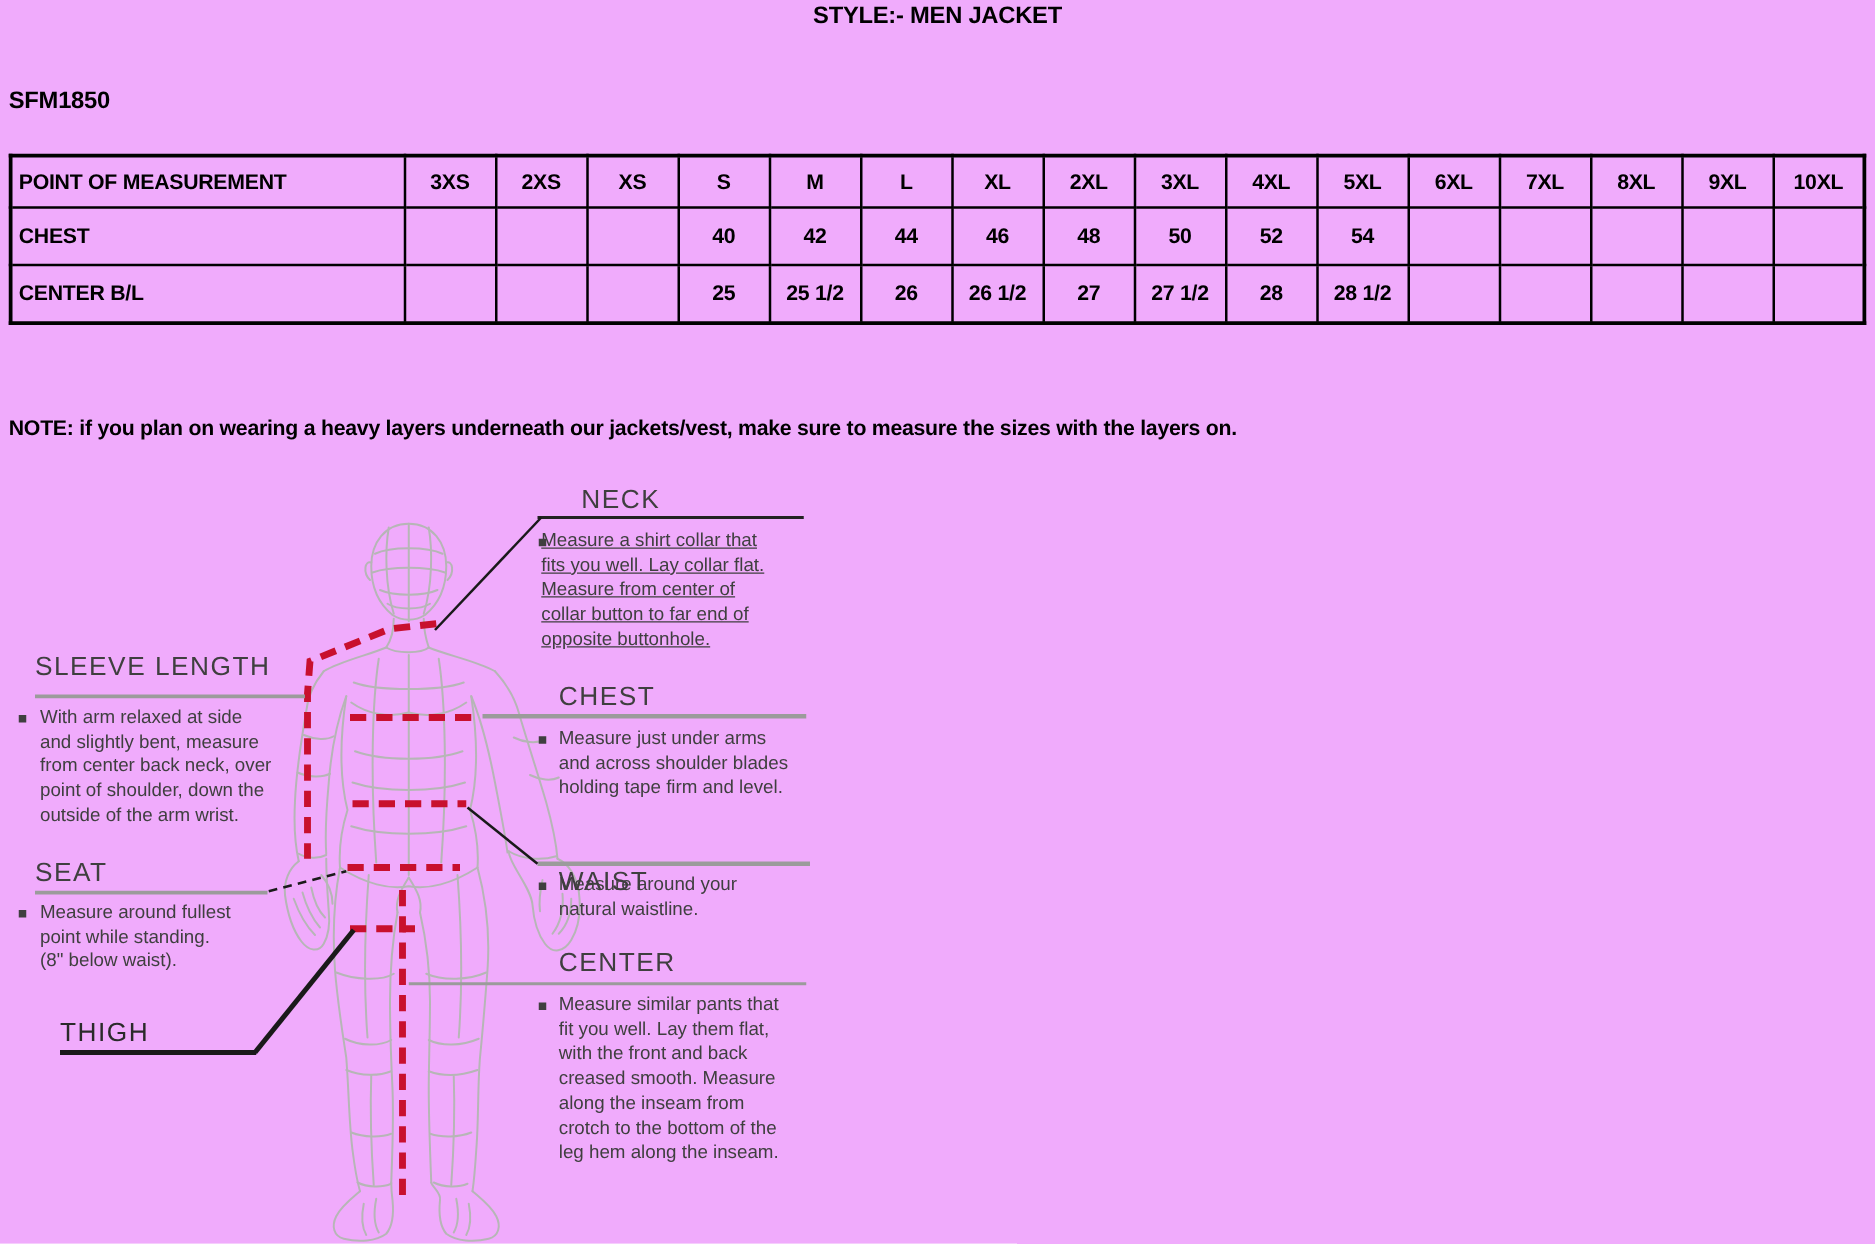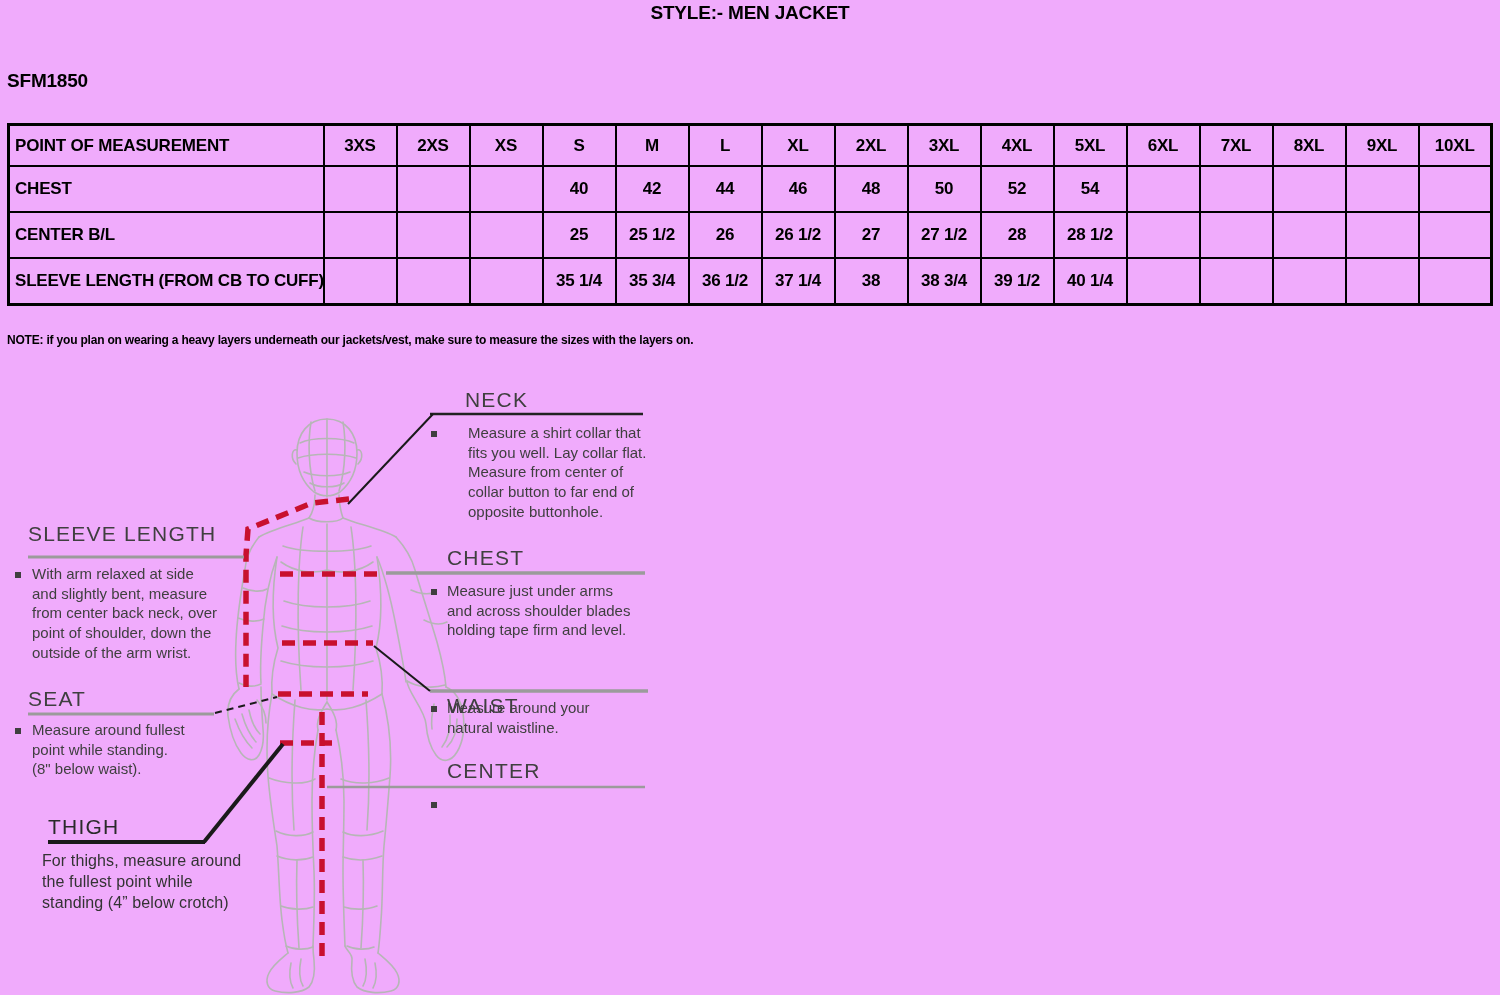--- a/index.html
+++ b/index.html
@@ -2,21 +2,21 @@
 <html style="--measure-red: #c8102e; --figure-gray: #b6b6b6; --line-gray: #9b9b9b; --text-dark: #3f3f3f;"><head>
 <meta charset="utf-8">
 <style>
   html,body{margin:0;padding:0;background:#fff;}
   .page{position:relative;width:1500px;height:995px;background:#f0abfc;overflow:hidden;
         font-family:"Liberation Sans",sans-serif;color:#000;}
 
   .doc-title{position:absolute;top:2px;left:0;right:0;text-align:center;
              font-size:19px;font-weight:bold;letter-spacing:-0.2px;}
   .style-code{position:absolute;top:70px;left:7px;font-size:19px;font-weight:bold;letter-spacing:-0.2px;}
-  .note-line{position:absolute;top:333px;left:7px;font-size:12px;font-weight:bold;letter-spacing:-0.2px;}
+  .note-line{position:absolute;top:333px;left:7px;font-size:17px;font-weight:bold;letter-spacing:-0.2px;}
 
   table.size-table{position:absolute;top:123px;left:7px;width:1486px;
                    border-collapse:collapse;table-layout:fixed;
                    border:3px solid #000;}
   .size-table th,.size-table td{border:2px solid #000;font-size:17px;font-weight:bold;
                    text-align:center;vertical-align:middle;padding:0;height:44px;
                    letter-spacing:-0.2px;overflow:hidden;white-space:nowrap;}
   .size-table thead th{height:39px;text-align:center;}
   .size-table .rowlabel{text-align:left;padding-left:5px;}
 
@@ -94,39 +94,20 @@
           <td>27</td>
           <td>27 1/2</td>
           <td>28</td>
           <td>28 1/2</td>
           <td></td>
           <td></td>
           <td></td>
           <td></td>
           <td></td>
         </tr>
-        <tr>
-          <td class="rowlabel">SLEEVE LENGTH (FROM CB TO CUFF)</td>
-          <td></td>
-          <td></td>
-          <td></td>
-          <td>35 1/4</td>
-          <td>35 3/4</td>
-          <td>36 1/2</td>
-          <td>37 1/4</td>
-          <td>38</td>
-          <td>38 3/4</td>
-          <td>39 1/2</td>
-          <td>40 1/4</td>
-          <td></td>
-          <td></td>
-          <td></td>
-          <td></td>
-          <td></td>
-        </tr>
       </tbody>
   </table>
 
   <div class="note-line">NOTE: if you plan on wearing a heavy layers underneath our jackets/vest, make sure to measure the sizes with the layers on.</div>
 
   <svg class="diagram-svg" viewBox="0 0 1500 995" xmlns="http://www.w3.org/2000/svg">
 
     <g fill="none" stroke="var(--figure-gray)" stroke-width="1.6" stroke-linecap="round" stroke-linejoin="round">
 
       <path d="M327,419 C346,419 357,434 357,453 C357,469 351,483 340,492 C332,497 322,497 314,492 C303,483 297,469 297,453 C297,434 308,419 327,419 Z"></path>
@@ -228,52 +209,56 @@
       <path d="M28,557 L244,557" stroke="var(--line-gray)" stroke-width="3"></path>
       <path d="M28,714 L214,714" stroke="var(--line-gray)" stroke-width="3"></path>
       <path d="M215,713 L277,697" stroke="#1a1a1a" stroke-width="2" stroke-dasharray="7 5"></path>
       <path d="M48,842 L205,842" stroke="#1a1a1a" stroke-width="4"></path>
       <path d="M204,842 L283,744" stroke="#1a1a1a" stroke-width="4"></path>
     </g>
   </svg>
 
   <div class="dg-heading" style="left:444px;top:388px;margin-left:21px;">NECK</div>
   <span class="bullet" style="left:431px;top:431px;"></span>
-  <div class="dg-desc" style="left:468px;top:423px;width:210px;">Measure a shirt collar that
+  <div class="dg-desc" style="left:433px;top:423px;width:210px;text-decoration:underline;">Measure a shirt collar that
 fits you well. Lay collar flat.
 Measure from center of
 collar button to far end of
 opposite buttonhole.</div>
 
   <div class="dg-heading" style="left:447px;top:546px;">CHEST</div>
   <span class="bullet" style="left:431px;top:589px;"></span>
   <div class="dg-desc" style="left:447px;top:581px;width:210px;">Measure just under arms
 and across shoulder blades
 holding tape firm and level.</div>
 
   <div class="dg-heading" style="left:447px;top:694px;">WAIST</div>
   <span class="bullet" style="left:431px;top:706px;"></span>
   <div class="dg-desc" style="left:447px;top:698px;width:210px;">Measure around your
 natural waistline.</div>
 
   <div class="dg-heading" style="left:447px;top:759px;">CENTER</div>
   <span class="bullet" style="left:431px;top:802px;"></span>
+  <div class="dg-desc" style="left:447px;top:794px;width:210px;">Measure similar pants that
+fit you well. Lay them flat,
+with the front and back
+creased smooth. Measure
+along the inseam from
+crotch to the bottom of the
+leg hem along the inseam.</div>
 
   <div class="dg-heading" style="left:28px;top:522px;">SLEEVE LENGTH</div>
   <span class="bullet" style="left:15px;top:572px;"></span>
   <div class="dg-desc" style="left:32px;top:564px;width:215px;">With arm relaxed at side
 and slightly bent, measure
 from center back neck, over
 point of shoulder, down the
 outside of the arm wrist.</div>
 
   <div class="dg-heading" style="left:28px;top:687px;">SEAT</div>
   <span class="bullet" style="left:15px;top:728px;"></span>
   <div class="dg-desc" style="left:32px;top:720px;width:200px;">Measure around fullest
 point while standing.
 (8" below waist).</div>
 
   <div class="dg-heading" style="left:48px;top:815px;color:#2a2a2a;">THIGH</div>
-  <div class="dg-desc thigh" style="left:42px;top:850px;width:215px;">For thighs, measure around
-the fullest point while
-standing (4” below crotch)</div>
 
 </div>
 
 </body></html>

